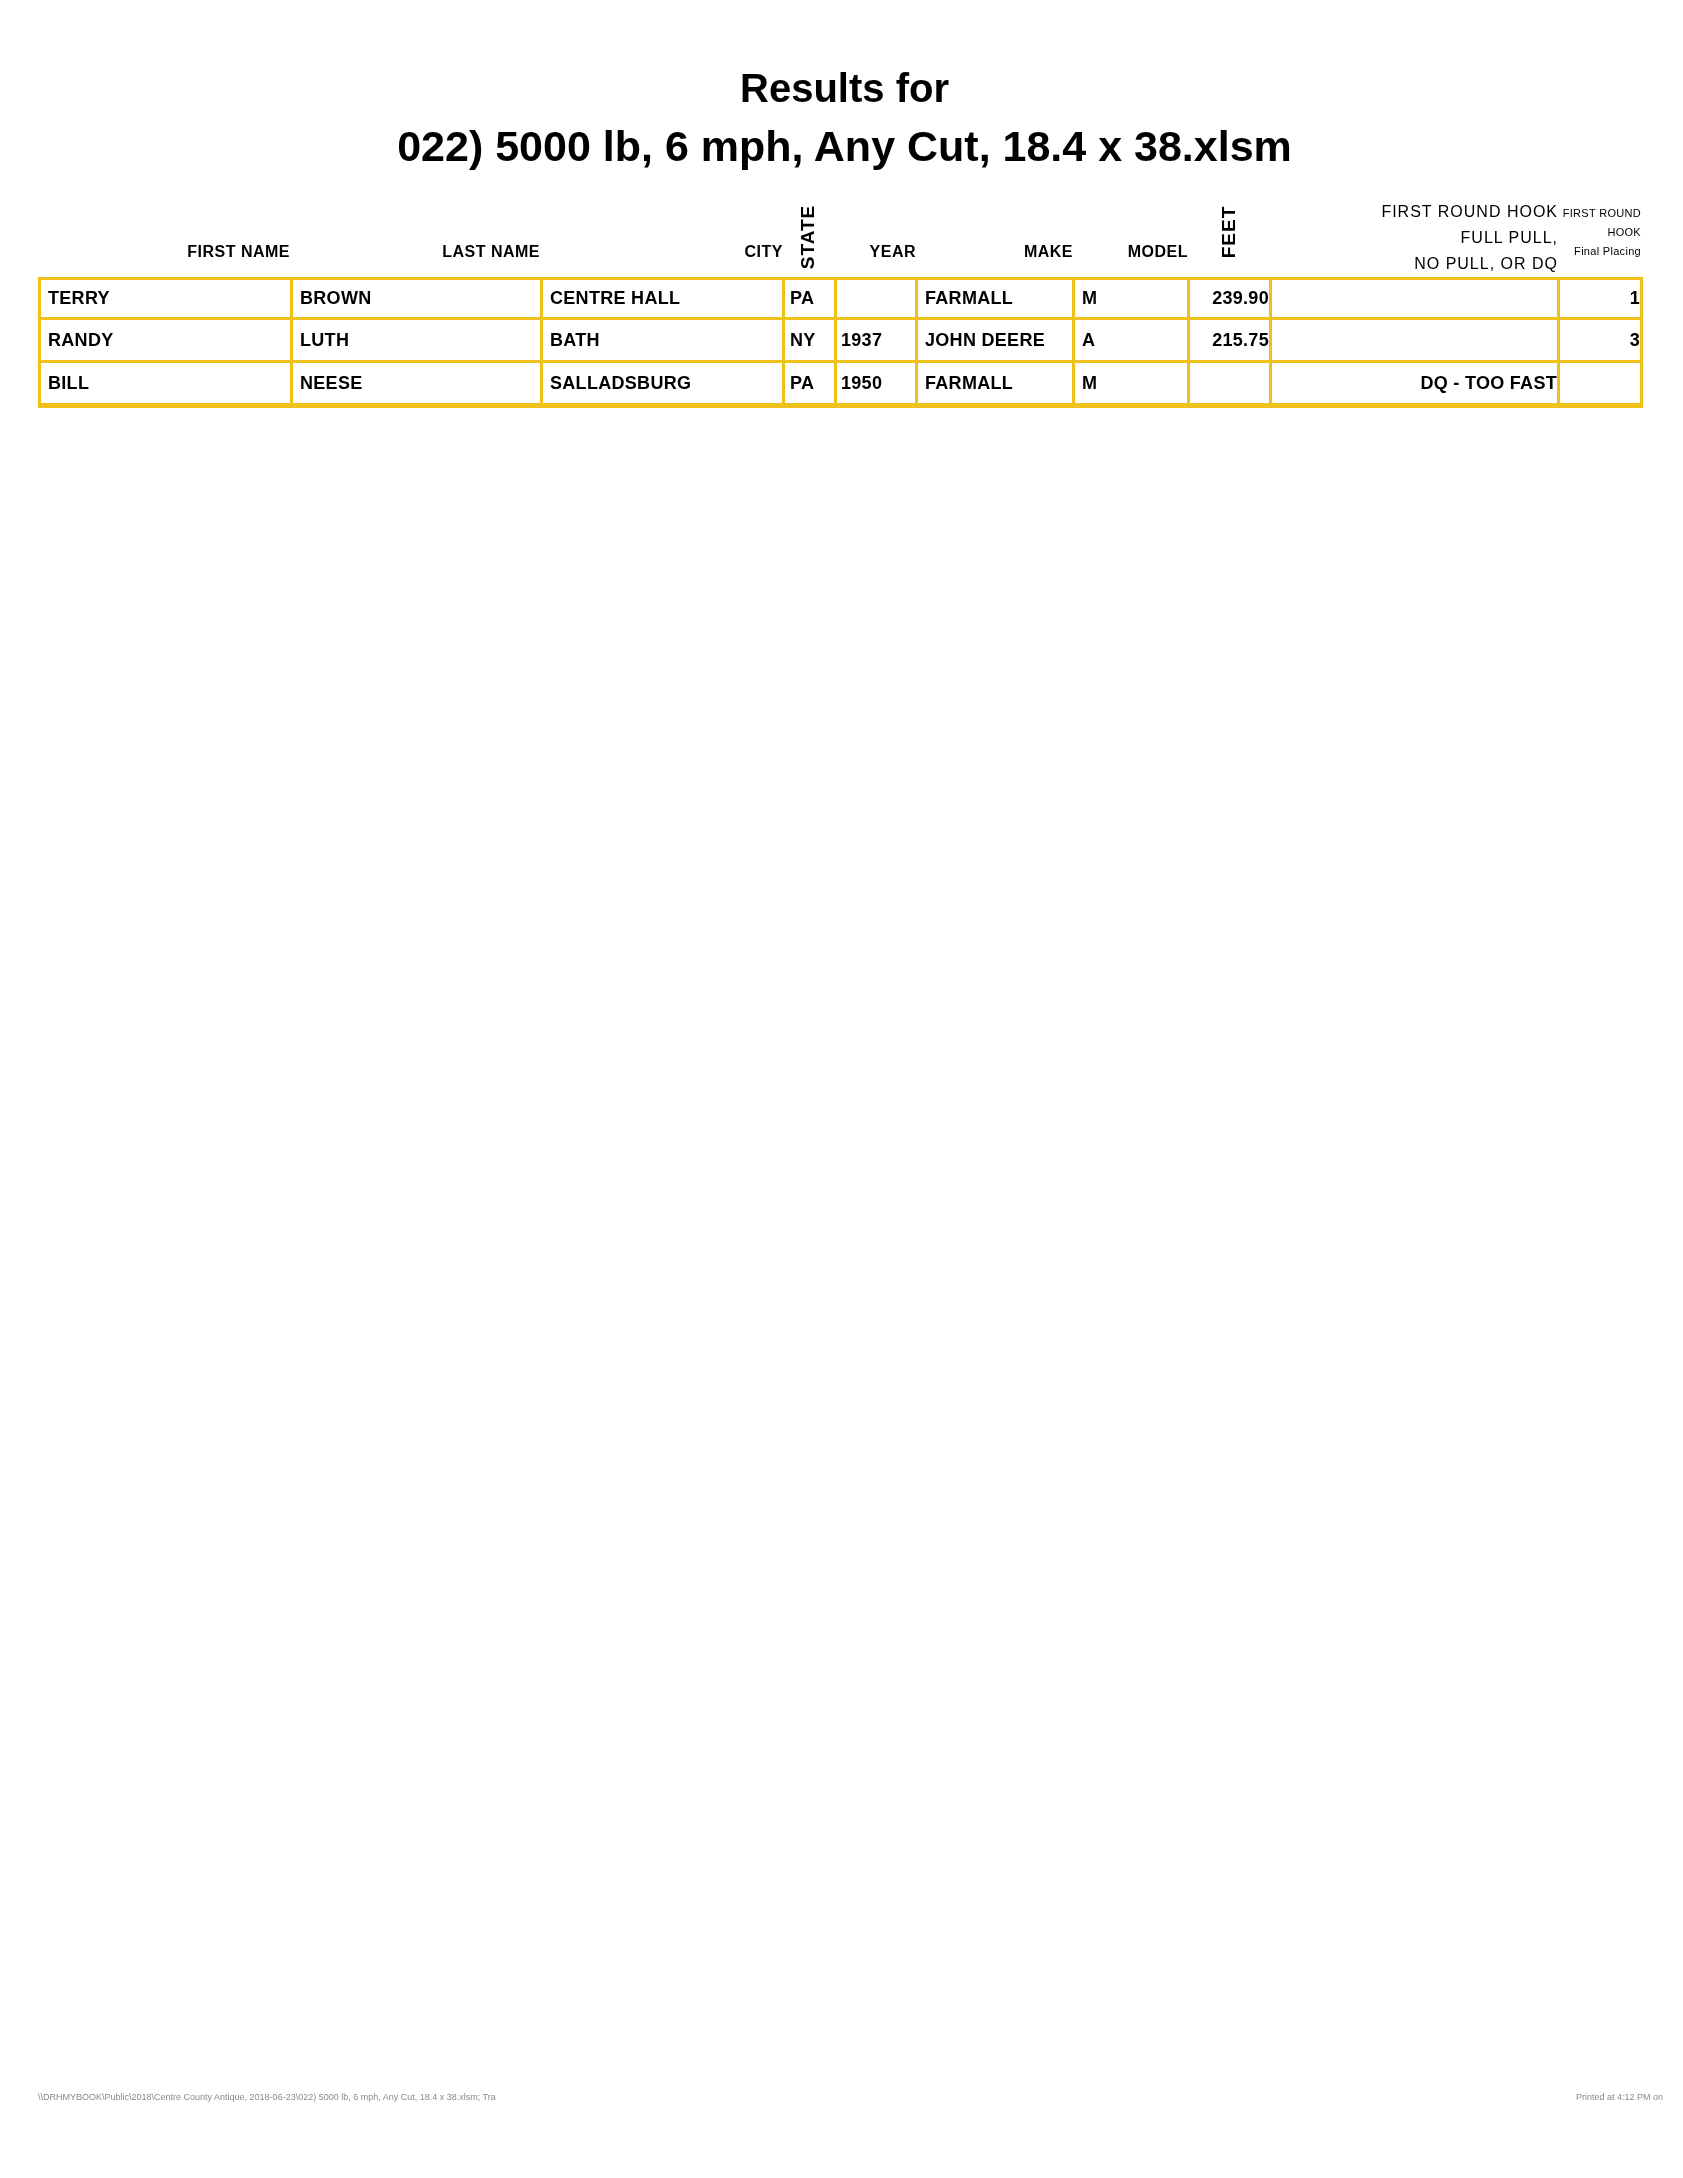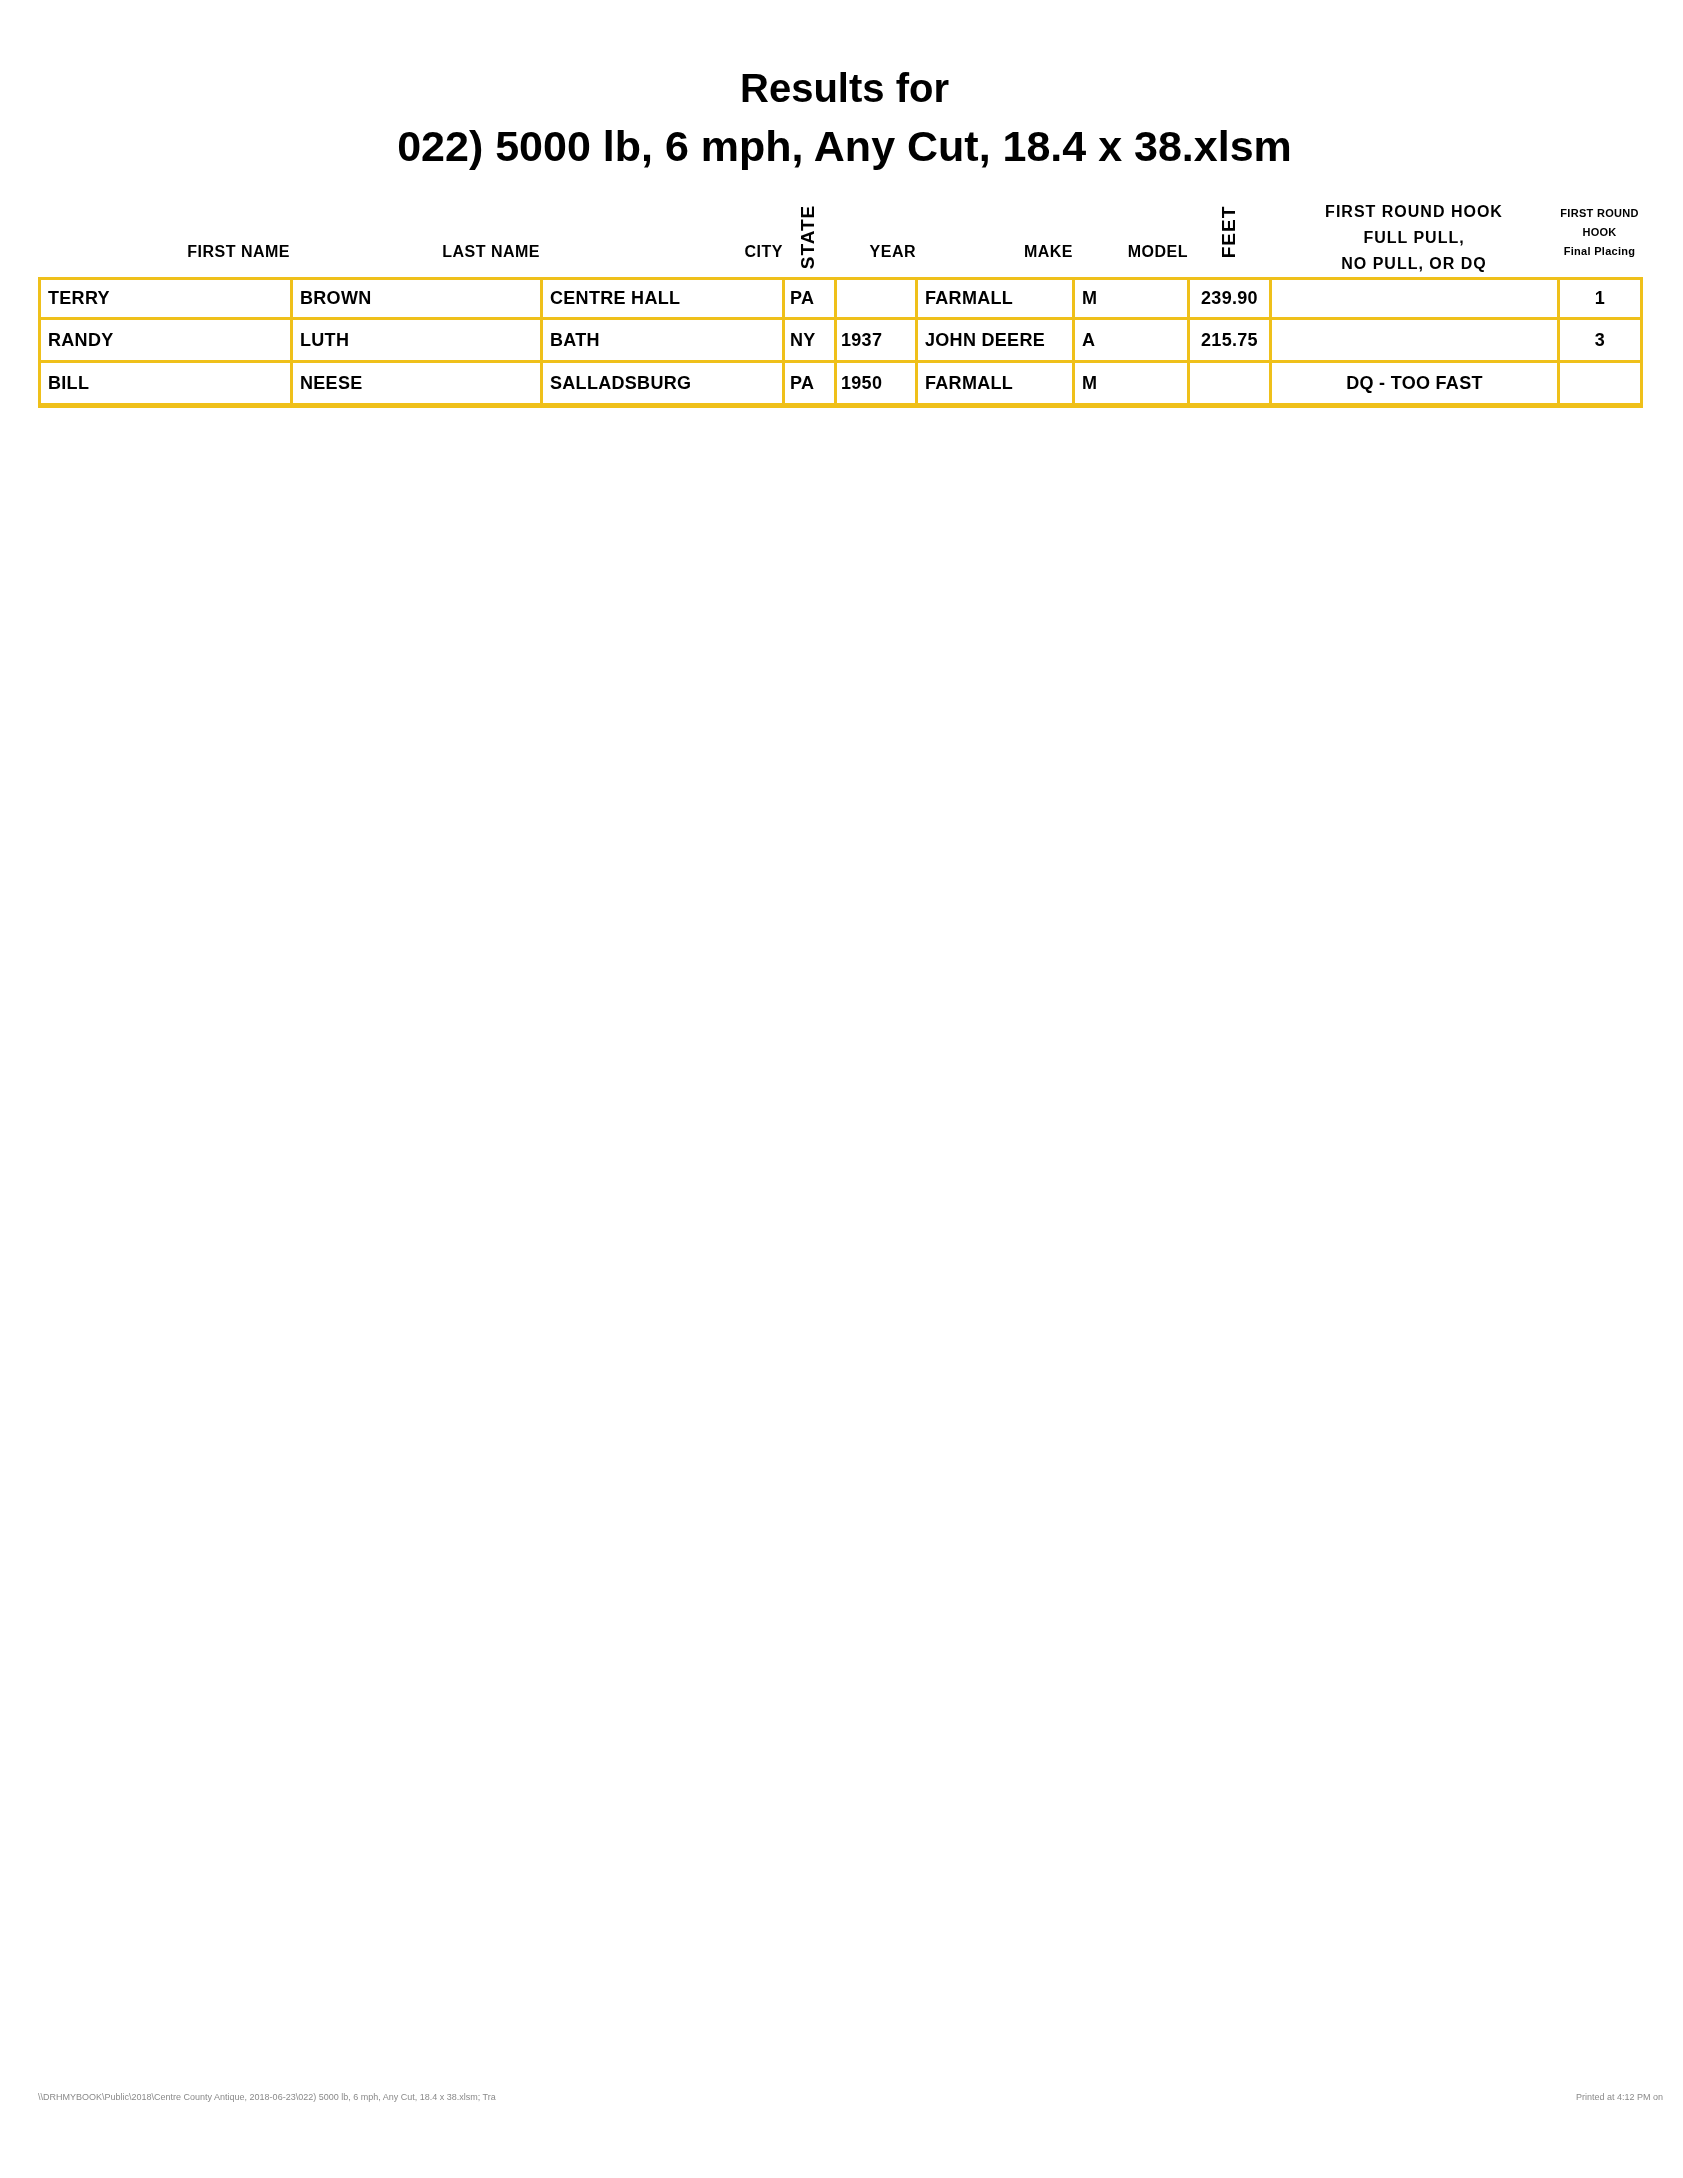--- a/index.html
+++ b/index.html
@@ -20,21 +20,21 @@
     font-size:43px;line-height:46px;font-weight:bold;
   }
 
   
   .hdr{
     position:absolute;top:240px;height:26px;
     font-size:16px;font-weight:bold;text-align:right;line-height:24px;
     letter-spacing:0.5px;white-space:nowrap;
   }
   .hdr-multi{
-    position:absolute;text-align:center;font-weight:bold;white-space:pre-line;
+    position:absolute;text-align:right;font-weight:normal;white-space:pre-line;
   }
   .hdr-hook{left:1270px;width:288px;top:199px;font-size:16px;line-height:26px;letter-spacing:1px;}
   .hdr-placing{left:1558px;width:83px;top:204px;font-size:11px;line-height:19px;letter-spacing:0.3px;}
   .rot-box{
     position:absolute;display:flex;align-items:center;justify-content:center;
   }
   .rot-box span{
     transform:rotate(-90deg);white-space:nowrap;
     font-weight:bold;font-size:19px;letter-spacing:1px;
   }
@@ -49,21 +49,21 @@
   table.grid td{
     border:3px solid var(--gold);
     font-size:18px;font-weight:bold;letter-spacing:0.3px;
     padding:0 2px 0 7px;overflow:hidden;white-space:nowrap;
     vertical-align:middle;background:#fff;
   }
   table.grid tr.r1 td{height:37px;}
   table.grid tr.r2 td{height:43px;}
   table.grid tr.r3 td{height:40px;}
   table.grid tr.r4 td{height:40px;border-bottom-width:5px;}
-  table.grid td.ctr{text-align:center;padding:0;margin-left:16px;}
+  table.grid td.ctr{text-align:right;padding:0;margin-left:16px;}
   table.grid td.yr{padding-left:4px;}
   table.grid td.st{padding-left:5px;}
 
   .footer-left{
     position:absolute;left:38px;top:2092px;
     font-size:9px;color:var(--footer);white-space:nowrap;font-weight:normal;
   }
   .footer-right{
     position:absolute;right:20px;top:2092px;text-align:right;
     font-size:9px;color:var(--footer);white-space:nowrap;font-weight:normal;

